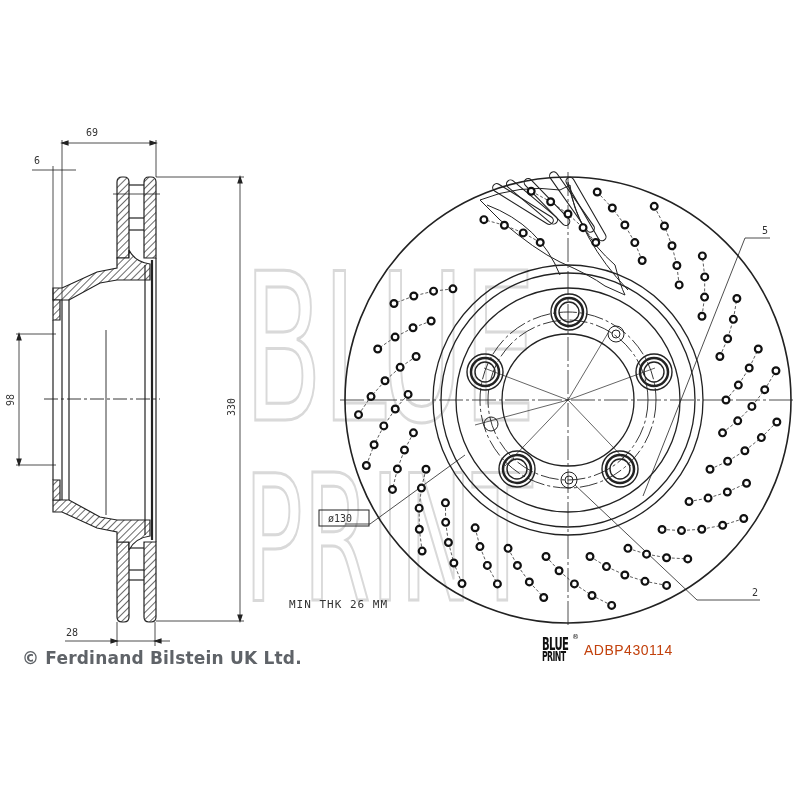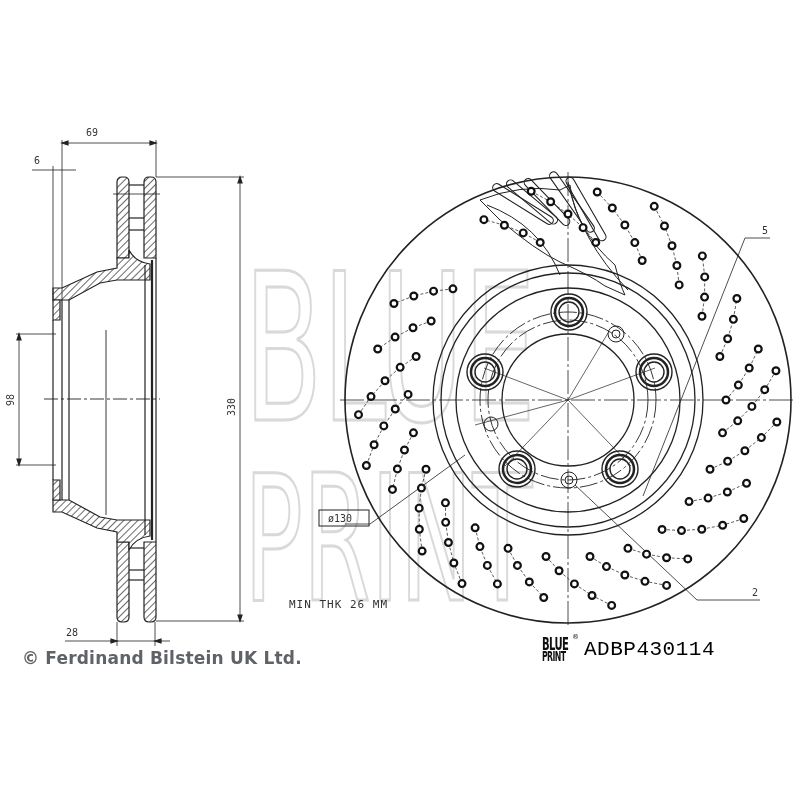--- a/index.html
+++ b/index.html
@@ -6,21 +6,21 @@
   body { width: 800px; height: 800px; position: relative; overflow: hidden; font-family: "DejaVu Sans", sans-serif; }
   #drawing { position: absolute; left: 0; top: 0; width: 800px; height: 800px; }
   .dim-text { font-family: "DejaVu Sans Mono", monospace; font-size: 10px; fill: #333333; }
   .note-text { font-family: "DejaVu Sans Mono", monospace; font-size: 11px; fill: #333333; letter-spacing: 1px; }
   .copyright { position: absolute; left: 22px; top: 648px; font-family: "DejaVu Sans", sans-serif; font-weight: bold; font-size: 17px; color: #5f6368; letter-spacing: 0.2px; }
   .brand-block { position: absolute; left: 542px; top: 636px; display: flex; align-items: center; }
   .brand-logo { display: flex; flex-direction: column; font-family: "DejaVu Sans Condensed", "DejaVu Sans", sans-serif; font-weight: bold; line-height: 0.85; color: #111111; transform: scaleX(0.62); transform-origin: left center; width: 24px; }
   .brand-logo .l1 { font-size: 18px; letter-spacing: -1px; }
   .brand-logo .l2 { font-size: 14px; letter-spacing: -1px; }
   .brand-reg { position: absolute; left: 30px; top: -3px; font-size: 7px; color: #111; }
-  .part-number { margin-left: 18px; font-family: Liberation Mono, monospace; font-size: 21px; color: #000000; letter-spacing: 0.5px; }
+  .part-number { margin-left: 18px; font-family: Liberation Sans, sans-serif; font-size: 14px; color: #c2410c; letter-spacing: 0.5px; }
 </style>
 </head>
 <body>
 
 <svg id="drawing" viewBox="0 0 800 800" xmlns="http://www.w3.org/2000/svg">
   <defs>
     <pattern id="hatch" patternUnits="userSpaceOnUse" width="5" height="5" patternTransform="rotate(45)">
       <rect width="5" height="5" fill="#ffffff"></rect>
       <line x1="0" y1="0" x2="0" y2="5" stroke="#444" stroke-width="1.6"></line>
     </pattern>

